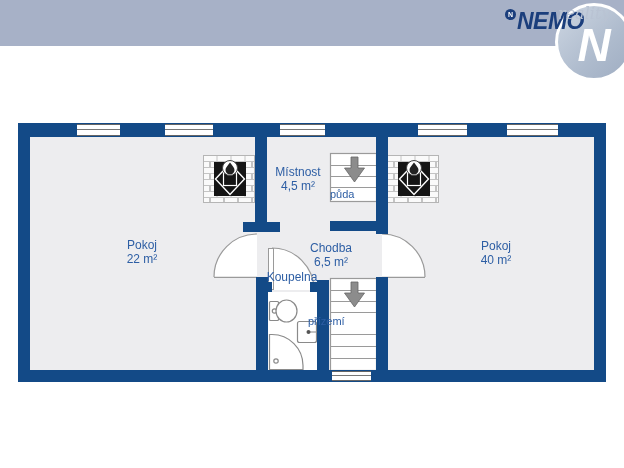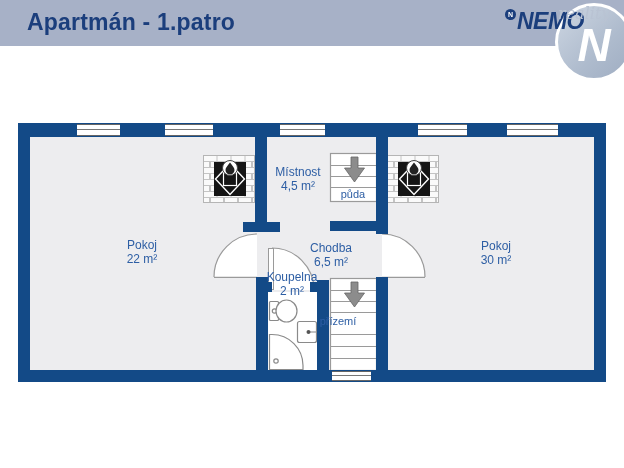--- a/index.html
+++ b/index.html
@@ -32,32 +32,31 @@
   .opening{position:absolute;left:332px;top:371px;width:39px;height:10px;
           background:linear-gradient(#666 0 1px,#fff 1px 4px,#777 4px 5px,#fff 5px 9px,#666 9px 10px);}
   svg{position:absolute;left:0;top:0;}
   .ln{stroke:var(--line);stroke-width:1.2;fill:none;}
   .lnr{stroke:var(--line);stroke-width:1;}
   .stairbox{fill:#fff;stroke:var(--line);stroke-width:1.2;}
   .arrow{fill:var(--arrow);stroke:#666;stroke-width:0.8;}
   .fx{fill:#fff;stroke:#8a8a8a;stroke-width:1.2;}
   .room-label{position:absolute;width:120px;text-align:center;color:var(--label);
           font-size:12px;line-height:13.5px;z-index:5;}
-  .stair-label{position:absolute;text-align:center;color:var(--label);font-size:11px;z-index:5;}
+  .stair-label{position:absolute;text-align:left;color:var(--label);font-size:11px;z-index:5;}
 </style>
 </head>
 <body>
 
 <div id="stage">
 
   <div id="hdr"></div>
   <div id="emblem">
     <span>N</span>
   </div>
-  <div id="title">Apartmán - 1.patro</div>
   <div id="badge">N</div>
   <div id="brand">NEMO</div>
   <div id="reality">reality</div>
 
   <div id="floor"></div>
 
   <svg width="624" height="468" viewBox="0 0 624 468">
     <defs>
       <pattern id="brick" width="14" height="12" patternUnits="userSpaceOnUse">
         <rect width="14" height="12" fill="#fafafa"></rect>
@@ -160,22 +159,21 @@
   <div class="room-label" style="left:238px;top:166px;">
     <div>Místnost</div>
     <div>4,5 m²</div>
   </div>
   <div class="room-label" style="left:271px;top:242px;">
     <div>Chodba</div>
     <div>6,5 m²</div>
   </div>
   <div class="room-label" style="left:232px;top:271px;">
     <div>Koupelna</div>
-    <div>2 m²</div>
   </div>
   <div class="room-label" style="left:436px;top:240px;">
     <div>Pokoj</div>
-    <div>30 m²</div>
+    <div>40 m²</div>
   </div>
   <div class="stair-label" style="left:330px;top:188px;width:46px;">půda</div>
   <div class="stair-label" style="left:308px;top:315px;width:60px;">přízemí</div>
 
 </div>
 
 </body></html>

